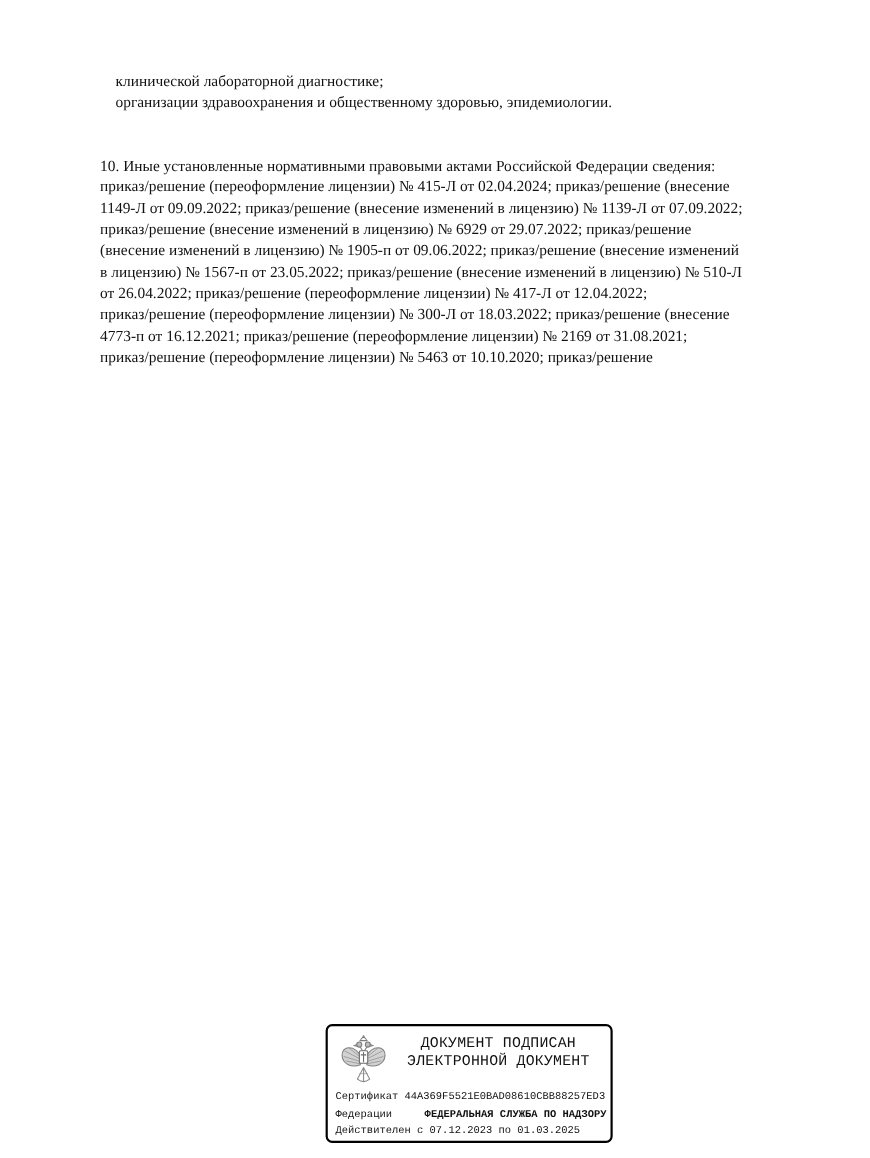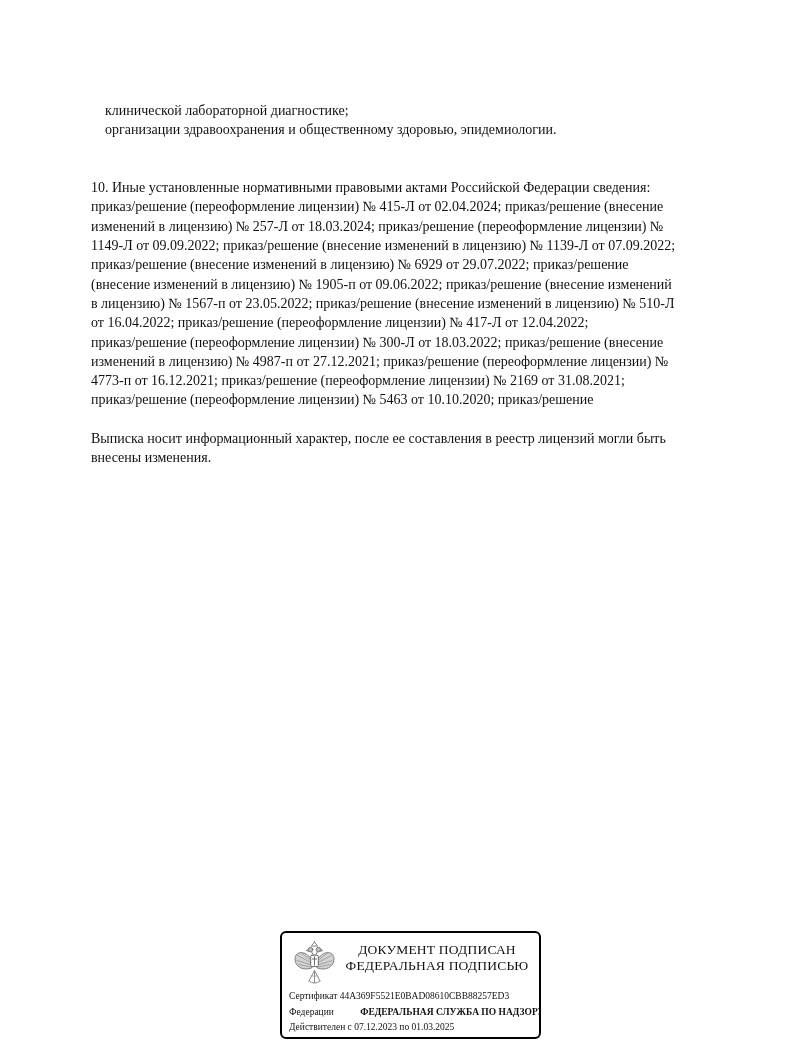--- a/index.html
+++ b/index.html
@@ -12,31 +12,32 @@
     overflow: hidden;
   }
   .textblock {
     position: absolute;
     left: 91px; top: 65px;
     width: 672px;
     font-size: 14px;
     line-height: 19.3px;
   }
   .ln { white-space: pre; }
-  .indent { margin-left: 14px; margin-top: 36px; }
+  .indent { margin-left: 14px; }
   .gap { height: 19.3px; }
 
   .stamp {
     position: absolute;
-    left: 280px; top: 931px;
+    left: 296px; top: 931px;
     width: 257px; height: 104px;
     border: 2px solid #000000;
     border-radius: 6px;
     background: #ffffff;
     overflow: hidden;
+    font-family: Liberation Mono, monospace;
   }
   .stamp-emblem {
     position: absolute;
     left: 10px; top: 7px;
     width: 45px; height: 47px;
   }
   .stamp-title {
     position: absolute;
     left: 56px; top: 9px;
     width: 198px;
@@ -62,36 +63,30 @@
 <div class="textblock">
   <div class="indent">
     <div class="ln">клинической лабораторной диагностике;</div>
     <div class="ln">организации здравоохранения и общественному здоровью, эпидемиологии.</div>
   </div>
   <div class="gap"></div>
   <div class="gap"></div>
   <div>
     <div class="ln">10. Иные установленные нормативными правовыми актами Российской Федерации сведения:</div>
     <div class="ln">приказ/решение (переоформление лицензии) № 415-Л от 02.04.2024; приказ/решение (внесение</div>
-    <div class="ln">изменений в лицензию) № 257-Л от 18.03.2024; приказ/решение (переоформление лицензии) №</div>
     <div class="ln">1149-Л от 09.09.2022; приказ/решение (внесение изменений в лицензию) № 1139-Л от 07.09.2022;</div>
     <div class="ln">приказ/решение (внесение изменений в лицензию) № 6929 от 29.07.2022; приказ/решение</div>
     <div class="ln">(внесение изменений в лицензию) № 1905-п от 09.06.2022; приказ/решение (внесение изменений</div>
     <div class="ln">в лицензию) № 1567-п от 23.05.2022; приказ/решение (внесение изменений в лицензию) № 510-Л</div>
-    <div class="ln">от 16.04.2022; приказ/решение (переоформление лицензии) № 417-Л от 12.04.2022;</div>
+    <div class="ln">от 26.04.2022; приказ/решение (переоформление лицензии) № 417-Л от 12.04.2022;</div>
     <div class="ln">приказ/решение (переоформление лицензии) № 300-Л от 18.03.2022; приказ/решение (внесение</div>
-    <div class="ln">изменений в лицензию) № 4987-п от 27.12.2021; приказ/решение (переоформление лицензии) №</div>
     <div class="ln">4773-п от 16.12.2021; приказ/решение (переоформление лицензии) № 2169 от 31.08.2021;</div>
     <div class="ln">приказ/решение (переоформление лицензии) № 5463 от 10.10.2020; приказ/решение</div>
   </div>
   <div class="gap"></div>
-  <div>
-    <div class="ln">Выписка носит информационный характер, после ее составления в реестр лицензий могли быть</div>
-    <div class="ln">внесены изменения.</div>
-  </div>
 </div>
 
 <div class="stamp">
   <svg class="stamp-emblem" viewBox="0 0 45 47" xmlns="http://www.w3.org/2000/svg">
     <g fill="none" stroke="#7e7e7e" stroke-width="1" stroke-linecap="round">
 
       <path d="M20 5 L22.5 2.2 L25 5"></path>
       <circle cx="22.5" cy="2" r="0.9" fill="#8a8a8a" stroke="none"></circle>
       <path d="M19.2 6 H25.8"></path>
 
@@ -110,20 +105,20 @@
       <rect x="18.7" y="15.2" width="7.6" height="11.4" rx="1.2" fill="#ffffff" stroke="#6d6d6d"></rect>
       <path d="M22.5 16.8 V25.2 M20.4 19 H24.6" stroke="#6d6d6d"></path>
 
       <path d="M22.5 30.5 L17 41 M22.5 30.5 L22.5 42.5 M22.5 30.5 L28 41" stroke="#8d8d8d"></path>
       <path d="M17 41 Q22.5 45.5 28 41" stroke="#8d8d8d"></path>
       <path d="M19 36 H26" stroke="#9a9a9a" stroke-width="0.7"></path>
     </g>
   </svg>
   <div class="stamp-title">
     <div>ДОКУМЕНТ ПОДПИСАН</div>
-    <div>ФЕДЕРАЛЬНАЯ ПОДПИСЬЮ</div>
+    <div>ЭЛЕКТРОННОЙ ДОКУМЕНТ</div>
   </div>
   <div class="stamp-info">
     <div><span>Сертификат</span> <span>44A369F5521E0BAD08610CBB88257ED3</span></div>
     <div><span>Федерации</span> <span class="bold">ФЕДЕРАЛЬНАЯ СЛУЖБА ПО НАДЗОРУ В СФ</span></div>
     <div>Действителен с 07.12.2023 по 01.03.2025</div>
   </div>
 </div>
 
 </body></html>

